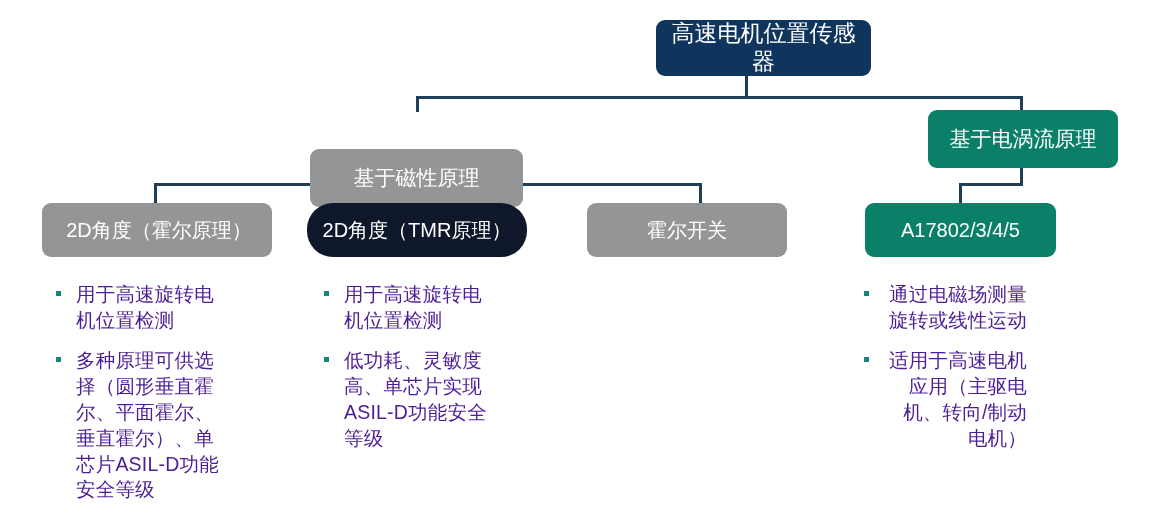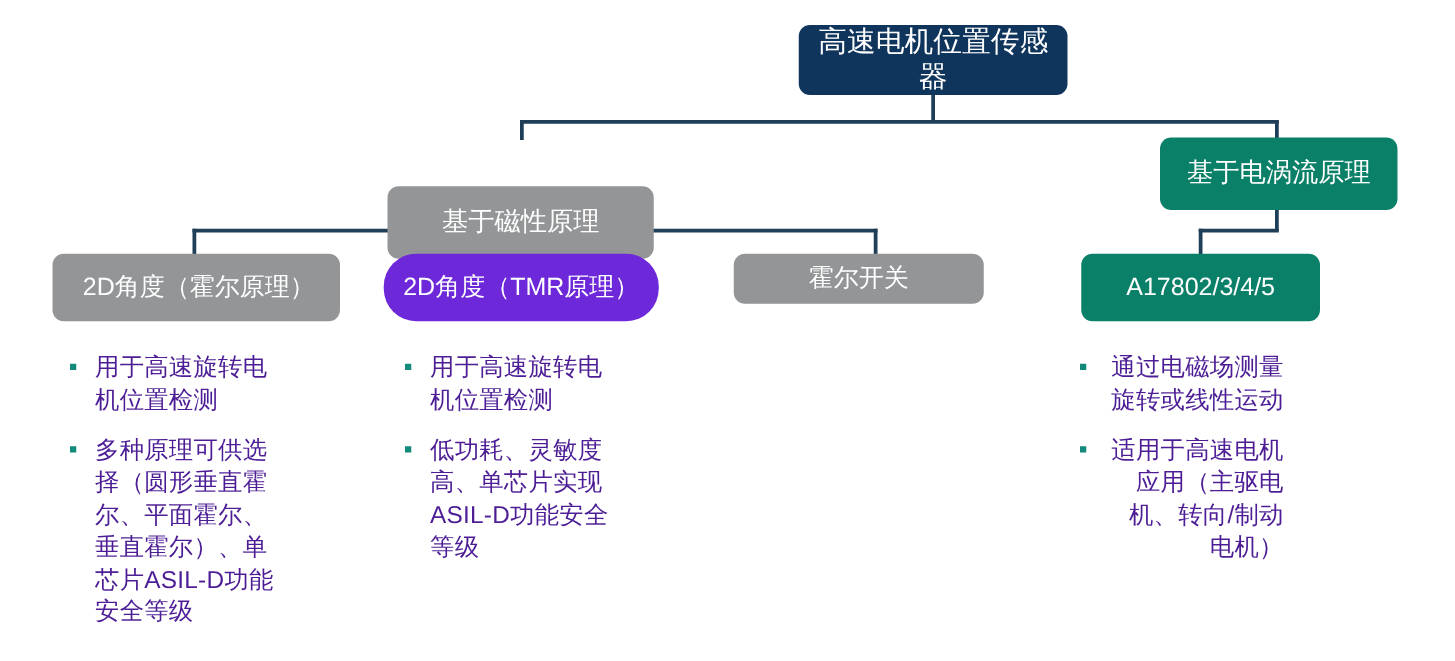--- a/index.html
+++ b/index.html
@@ -34,21 +34,21 @@
     border-radius: 9px;
     display: flex;
     align-items: center;
     justify-content: center;
     text-align: center;
     color: #ffffff;
     box-sizing: border-box;
     line-height: 1.2;
     padding: 2px 8px;
   }
-  .node.navy  { background: #10355C; }
+  .node.navy  { background: #10355C; margin-left: 17px; }
   .node.gray  { background: #939597; }
   .node.green { background: #0B8068; }
 
   #node-root {
     left: 639px; top: 20px; width: 215px; height: 56px;
     font-size: 23px;
   }
   #node-magnetic {
     left: 310px; top: 110px; width: 213px; height: 58px;
     font-size: 21px;
@@ -60,21 +60,21 @@
   #node-hall2d {
     left: 42px; top: 203px; width: 230px; height: 54px;
     font-size: 20px;
     padding-left: 12px;
   }
   #node-tmr2d {
     left: 307px; top: 203px; width: 220px; height: 54px;
     font-size: 20px;
   }
   #node-hallswitch {
-    left: 587px; top: 203px; width: 200px; height: 40px;
+    left: 587px; top: 203px; width: 200px; height: 54px;
     font-size: 20px;
   }
   #node-a17802 {
     left: 865px; top: 203px; width: 191px; height: 54px;
     font-size: 20px;
   }
 
   
   .bullets {
     position: absolute;
@@ -127,21 +127,21 @@
   <div class="conn v" style="left: 959px; top: 183px; height: 22px; background: rgb(31, 63, 89);"></div>
 
   <div class="node navy" id="node-root" style="background: rgb(16, 53, 92);">高速电机位置传感器</div>
 
   <div class="node gray" id="node-magnetic" style="background: rgb(147, 149, 151); margin-top: 39px;">基于磁性原理</div>
 
   <div class="node green" id="node-eddy" style="background: rgb(11, 128, 104);">基于电涡流原理</div>
 
   <div class="node gray" id="node-hall2d" style="background: rgb(147, 149, 151);">2D角度（霍尔原理）</div>
 
-  <div class="node gray" id="node-tmr2d" style="background: #6d28d9; border-radius: 26px;">2D角度（TMR原理）</div>
+  <div class="node gray" id="node-tmr2d" style="background: #0f172a; border-radius: 26px;">2D角度（TMR原理）</div>
 
   <div class="node gray" id="node-hallswitch" style="background: rgb(147, 149, 151);">霍尔开关</div>
 
   <div class="node green" id="node-a17802" style="background: rgb(11, 128, 104);">A17802/3/4/5</div>
 
   <div class="bullets" id="col-1">
     <ul>
       <li>
         <span class="dot" style="background: rgb(18, 137, 122);"></span>
         <span>用于高速旋转电机位置检测</span>

